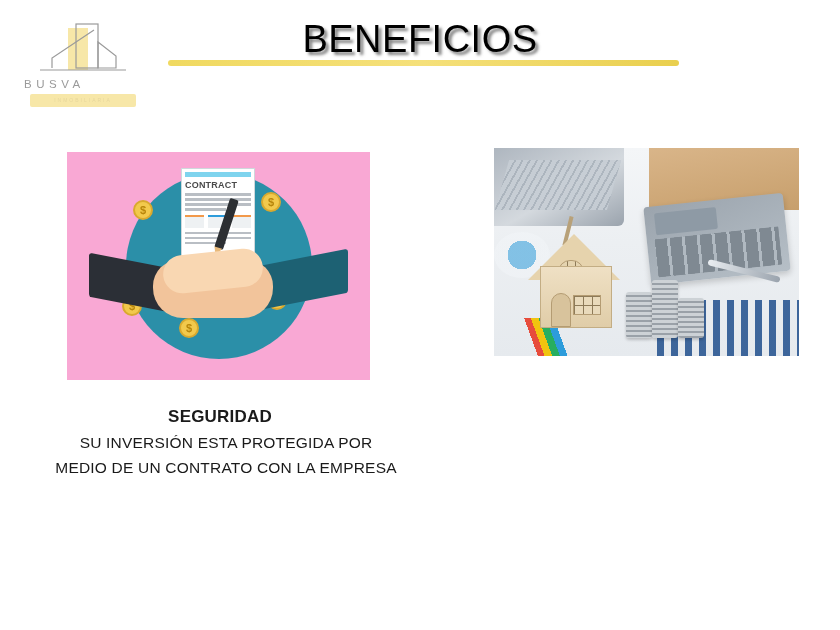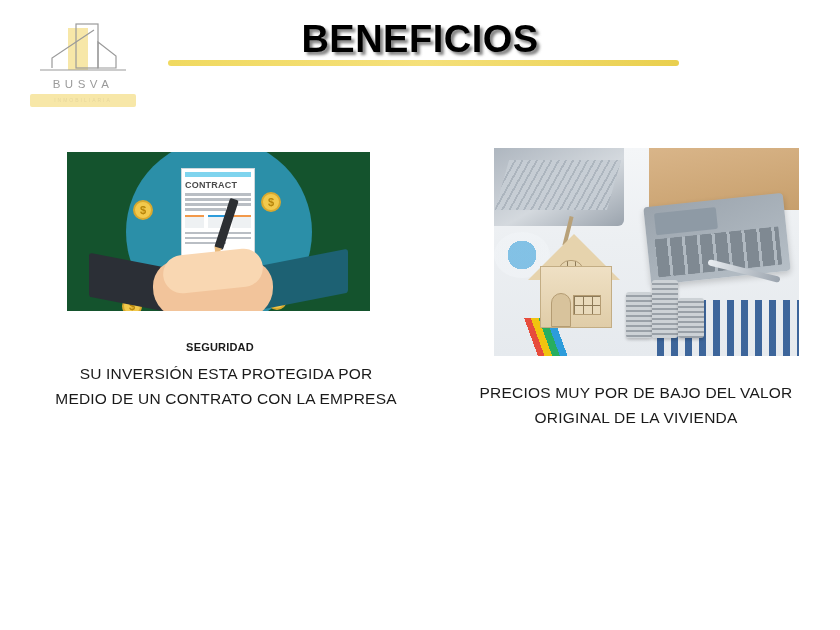--- a/index.html
+++ b/index.html
@@ -28,21 +28,21 @@
     left: 8px;
     top: 0px;
     width: 100px;
     height: 56px;
   }
   .logo-name {
     position: absolute;
     left: 0;
     top: 56px;
     width: 118px;
-    text-align: center;
+    text-align: left;
     font-size: 11.5px;
     letter-spacing: 4.5px;
     color: #9a9a9a;
     font-family: "Liberation Sans", sans-serif;
   }
   .logo-sub {
     position: absolute;
     left: 6px;
     top: 72px;
     width: 106px;
@@ -58,21 +58,21 @@
   }
 
   
   .slide-title {
     position: absolute;
     left: 0;
     top: 18px;
     width: 840px;
     text-align: center;
     font-size: 38px;
-    font-weight: bold;
+    font-weight: normal;
     color: #000000;
     letter-spacing: 0.5px;
     text-shadow: 3px 3px 3px rgba(90,90,90,0.75);
     font-family: "Liberation Sans", sans-serif;
   }
   .title-rule {
     position: absolute;
     left: 168px;
     top: 60px;
     width: 511px;
@@ -88,24 +88,24 @@
   }
   .card-left  { left: 40px;  width: 360px; }
   .card-right { left: 450px; width: 360px; }
 
   .media {
     position: relative;
     overflow: hidden;
   }
   .media-left {
     width: 303px;
-    height: 159px;
+    height: 228px;
     margin-left: 27px;
     margin-top: 4px;
-    background: #14532d;
+    background: #f9a8d4;
   }
   .media-right {
     width: 305px;
     height: 208px;
     margin-left: 44px;
     background: #dfe3e8;
   }
 
   
   .ill-circle {
@@ -402,21 +402,21 @@
     margin-top: 24px;
     text-align: center;
     color: #1a1a1a;
     font-size: 15.5px;
     line-height: 25px;
     letter-spacing: 0.2px;
     font-family: "Liberation Sans", sans-serif;
   }
   .caption-heading {
     font-weight: bold;
-    font-size: 11px;
+    font-size: 17px;
     margin-bottom: 1px;
   }
   .caption-body { font-weight: normal; margin-left: 12px; }
 </style>
 </head>
 <body>
 
 <div class="logo-block">
   <div class="logo-mark">
     <svg viewBox="0 0 100 56" width="100" height="56" aria-hidden="true">
@@ -502,15 +502,14 @@
         <div class="ph-house-door"></div>
         <div class="ph-house-win"></div>
       </div>
     </div>
     <div class="ph-stack ph-stack-1"></div>
     <div class="ph-stack ph-stack-2"></div>
     <div class="ph-stack ph-stack-3"></div>
   </div>
 
   <div class="caption">
-    <div class="caption-body">PRECIOS MUY POR DE BAJO DEL VALOR ORIGINAL DE LA VIVIENDA</div>
   </div>
 </div>
 
 </body></html>

